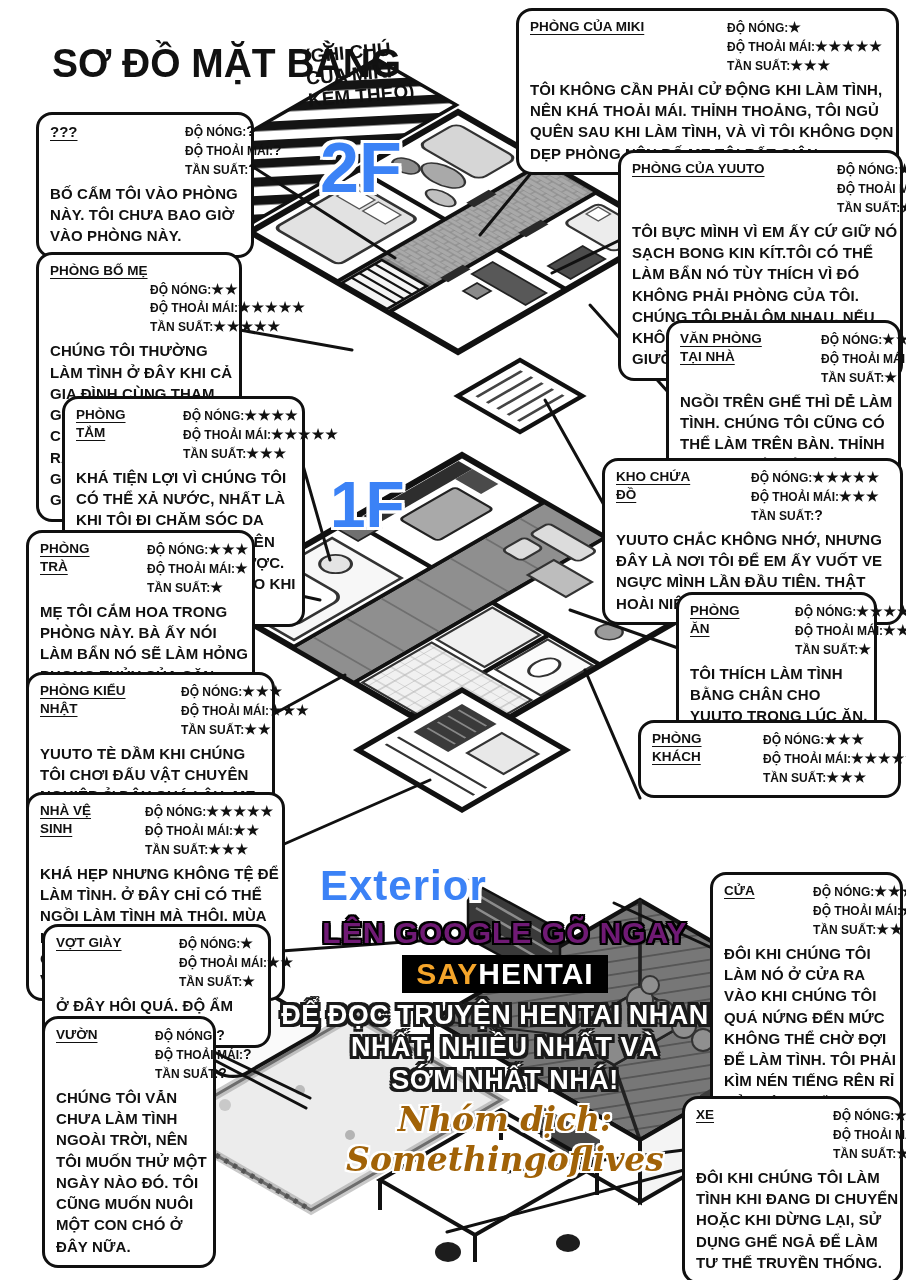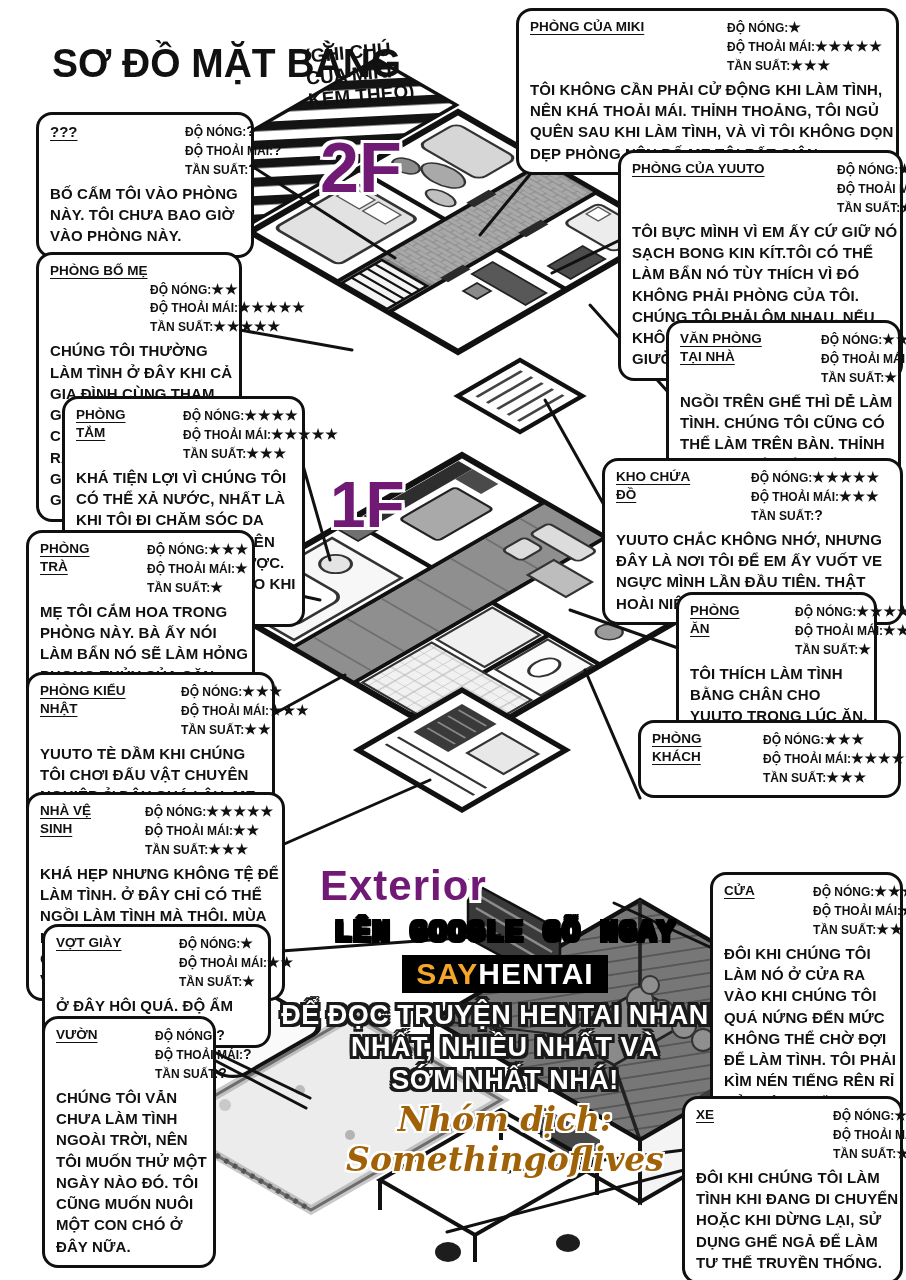--- a/index.html
+++ b/index.html
@@ -7,32 +7,32 @@
         font-family:"Liberation Sans",sans-serif;color:#111;}
   svg{position:absolute;left:0;top:0;}
 
   
   .title{position:absolute;left:52px;top:40px;font-size:41px;font-weight:900;
          letter-spacing:0px;transform:scaleX(.95);transform-origin:left top;white-space:nowrap;}
   .subtitle{position:absolute;left:306px;top:40px;font-size:19px;font-weight:800;
             transform:rotate(-5deg);line-height:1.15;width:130px;}
 
   
-  .floor-label{position:absolute;font-weight:900;color:#701a75;
+  .floor-label{position:absolute;font-weight:900;color:#3b82f6;
      text-shadow:-3px -3px 0 #fff,3px -3px 0 #fff,-3px 3px 0 #fff,3px 3px 0 #fff,
                  0 -3px 0 #fff,0 3px 0 #fff,-3px 0 0 #fff,3px 0 0 #fff;}
   .fl-2f{left:320px;top:128px;font-size:70px;}
   .fl-1f{left:330px;top:468px;font-size:64px;}
   .fl-ext{left:320px;top:862px;font-size:42px;letter-spacing:1px;}
 
   
   .ad{position:absolute;left:250px;top:915px;width:510px;text-align:center;line-height:1.2;}
-  .ad-line1{color:#000000;font-size:30px;font-weight:900;letter-spacing:1px;
+  .ad-line1{color:#701a75;font-size:30px;font-weight:900;letter-spacing:1px;
      text-shadow:-2px -2px 0 #000,2px -2px 0 #000,-2px 2px 0 #000,2px 2px 0 #000,
-                 0 -2px 0 #000,0 2px 0 #000,-2px 0 0 #000,2px 0 0 #000;font-family:Liberation Mono, monospace;}
+                 0 -2px 0 #000,0 2px 0 #000,-2px 0 0 #000,2px 0 0 #000;}
   .ad-brand{display:inline-block;background:#000;color:#fff;font-size:30px;font-weight:900;
      padding:1px 14px;margin-top:4px;letter-spacing:1px;}
   .ad-brand .say{color:#f5a52a;}
   .ad-main{margin-top:6px;color:#fff;font-size:27px;font-weight:900;letter-spacing:.5px;
      text-shadow:-3px -3px 0 #1a1a1a,3px -3px 0 #1a1a1a,-3px 3px 0 #1a1a1a,3px 3px 0 #1a1a1a,
                  0 -3px 0 #1a1a1a,0 3px 0 #1a1a1a,-3px 0 0 #1a1a1a,3px 0 0 #1a1a1a;}
   .ad-credit{margin-top:4px;color:#a16207;font-size:33px;font-weight:700;font-style:italic;
      font-family:"DejaVu Serif",serif;
      text-shadow:-2px -2px 0 #fff,2px -2px 0 #fff,-2px 2px 0 #fff,2px 2px 0 #fff,
                  0 -2px 0 #fff,0 2px 0 #fff,-2px 0 0 #fff,2px 0 0 #fff;text-align:center;}

